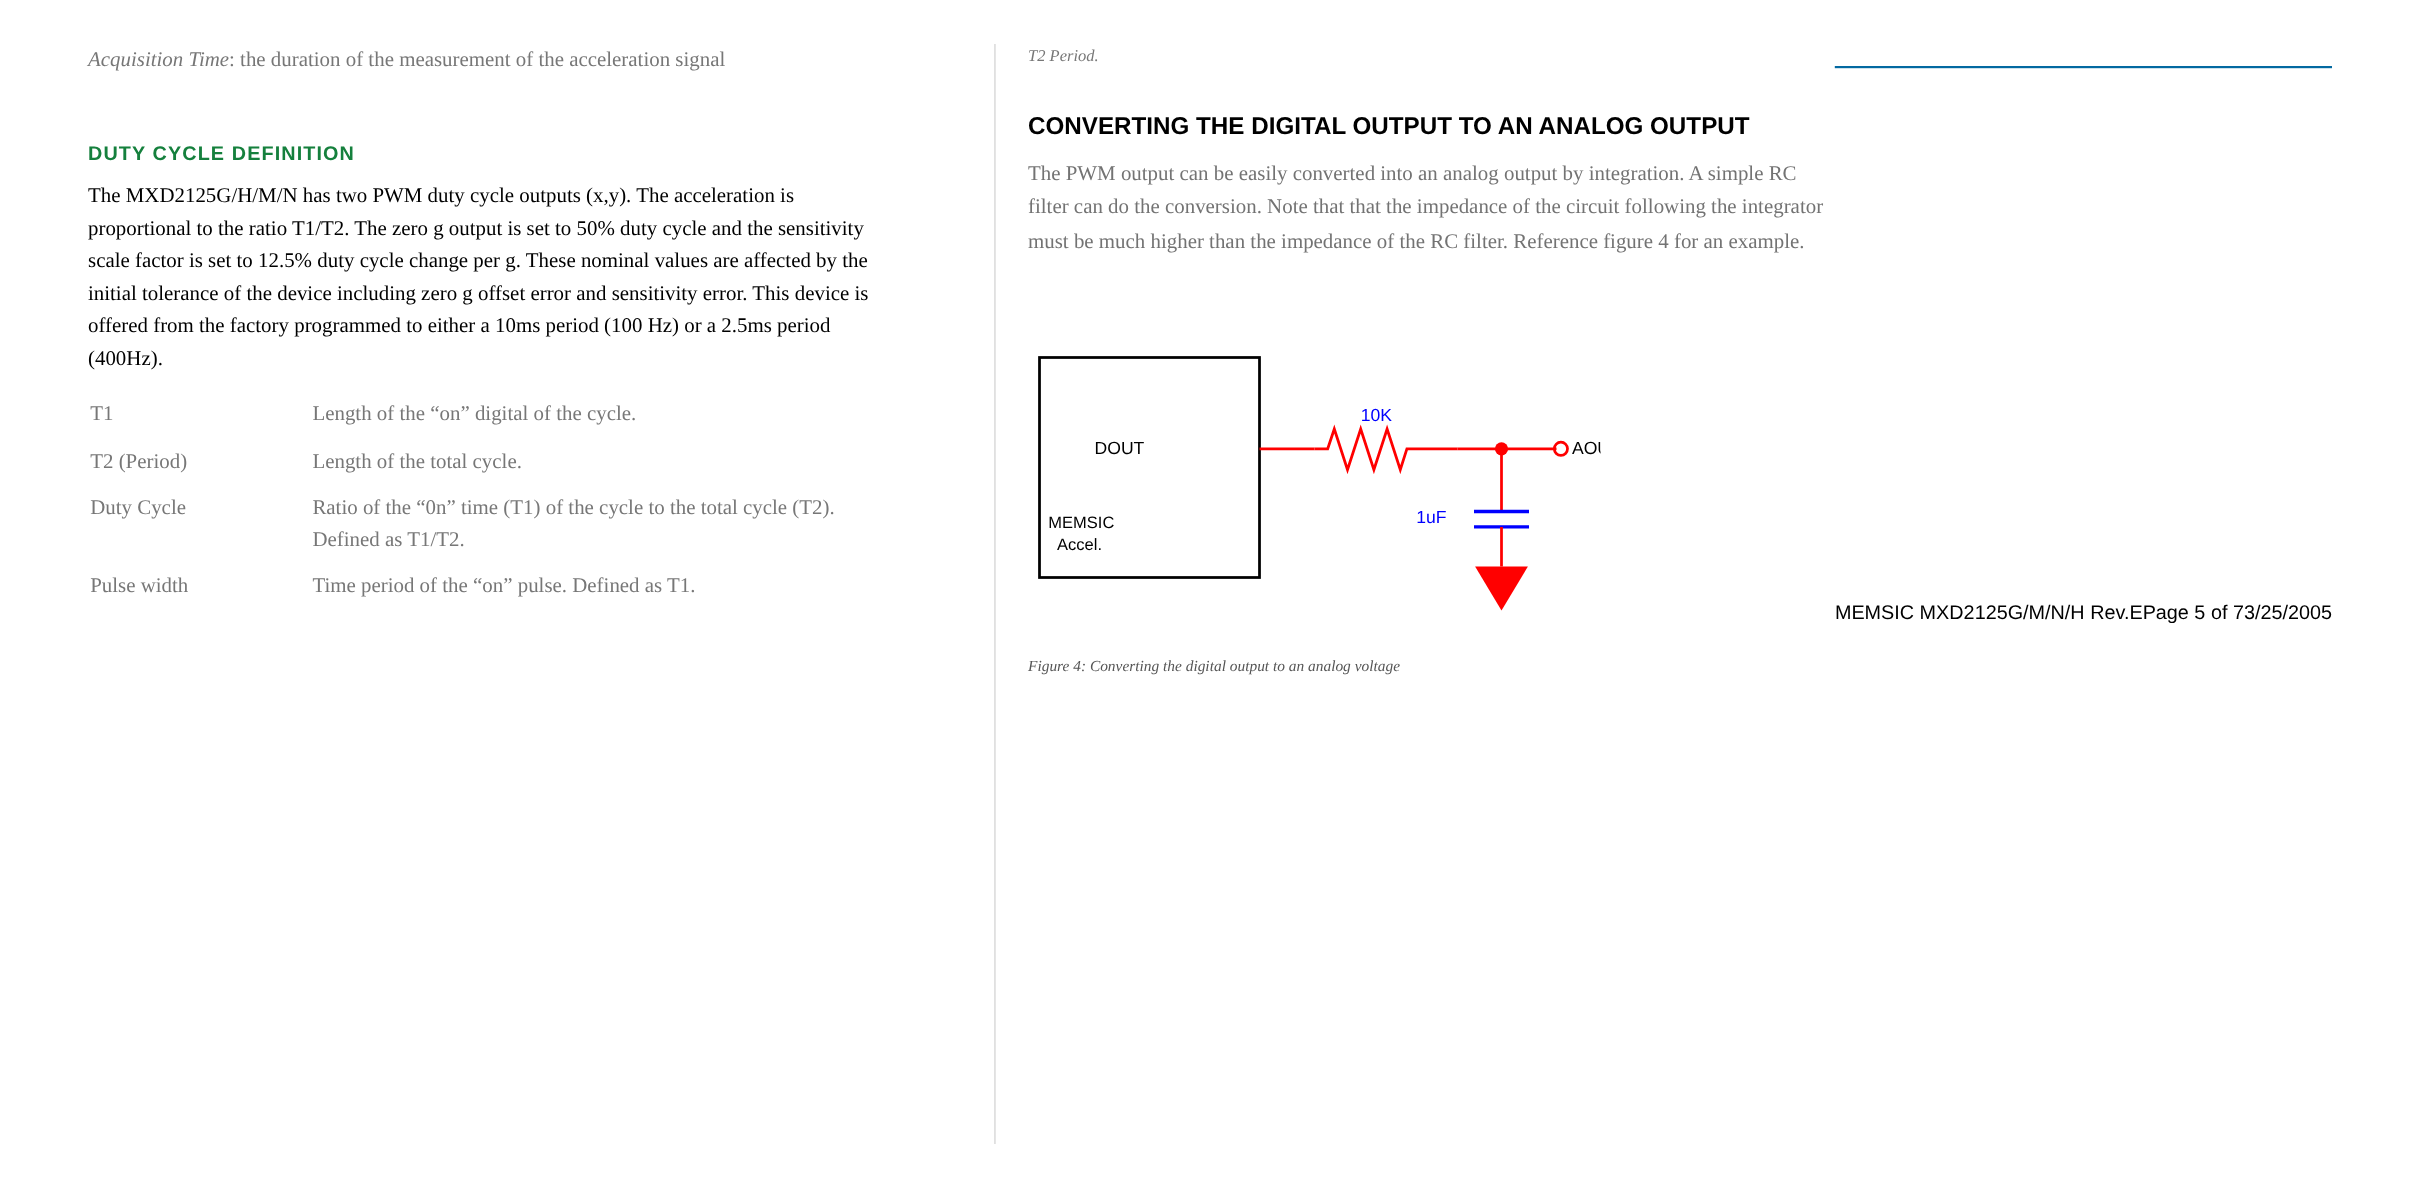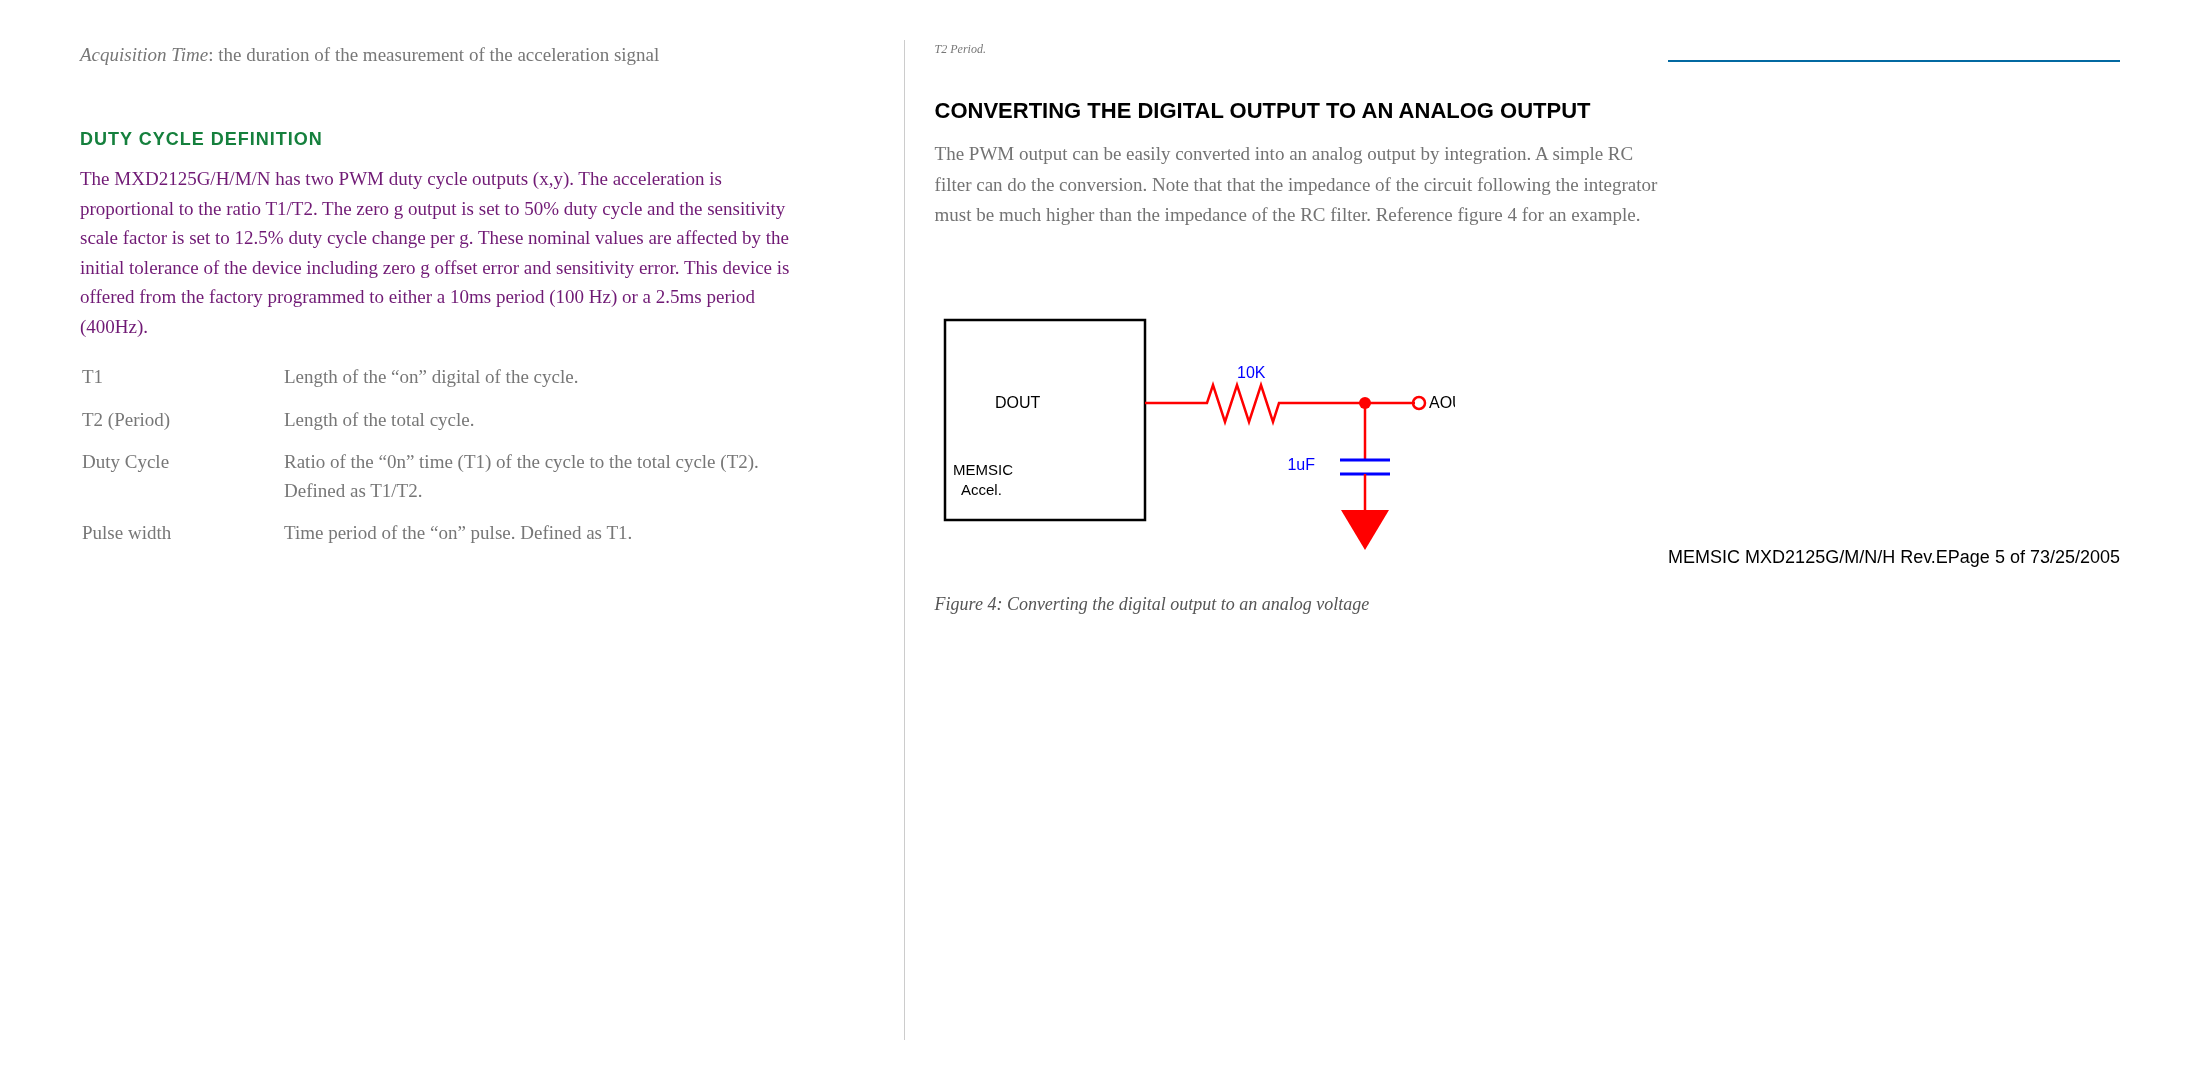--- a/index.html
+++ b/index.html
@@ -42,21 +42,21 @@
       font-size: 18px;
       font-weight: bold;
       color: #15803d;
       letter-spacing: 1px;
       margin-bottom: 14px;
       margin-top: 10px;
     }
 
     .body-text {
       font-size: 19px;
-      color: #701a75;
+      color: #000000;
       line-height: 1.55;
       margin-bottom: 20px;
     }
 
     .intro-text {
       font-size: 19px;
       color: #777;
       line-height: 1.55;
       margin-bottom: 20px;
     }
@@ -80,21 +80,21 @@
       padding-right: 20px;
       white-space: nowrap;
     }
 
     .def-desc {
       line-height: 1.55;
     }
 
     
     .right-intro {
-      font-size: 12px;
+      font-size: 15px;
       color: #777;
       line-height: 1.55;
       margin-bottom: 8px;
       font-style: italic;
     }
 
     .right-header {
       font-family: Arial, Helvetica, sans-serif;
       font-size: 22px;
       font-weight: bold;
@@ -112,21 +112,21 @@
 
     
     .circuit-container {
       margin-top: 10px;
       display: flex;
       flex-direction: column;
       align-items: flex-start;
     }
 
     .figure-caption {
-      font-size: 18px;
+      font-size: 14px;
       color: #555;
       font-style: italic;
       margin-top: 14px;
     }
 
     
     .footer {
       display: flex;
       justify-content: space-between;
       align-items: center;

